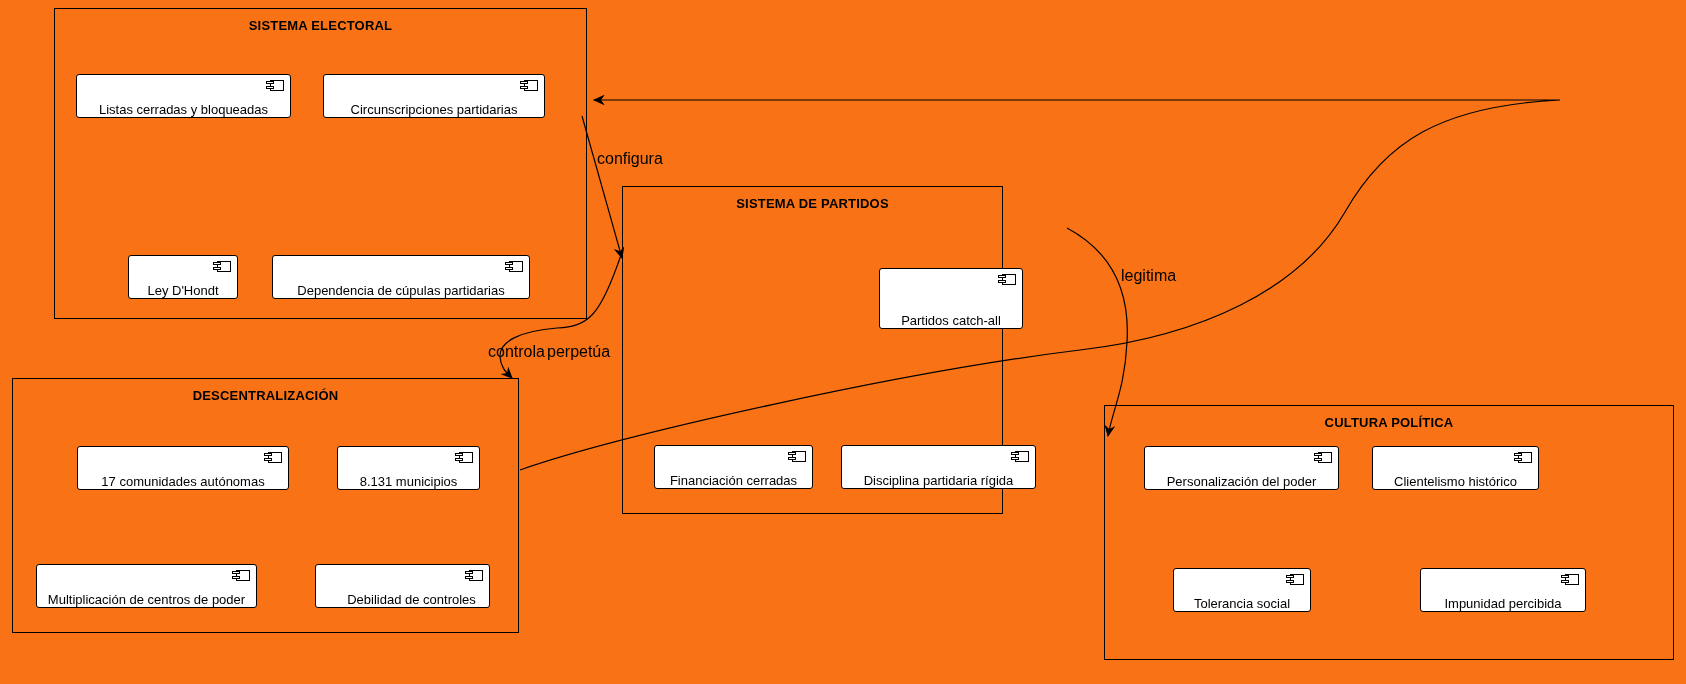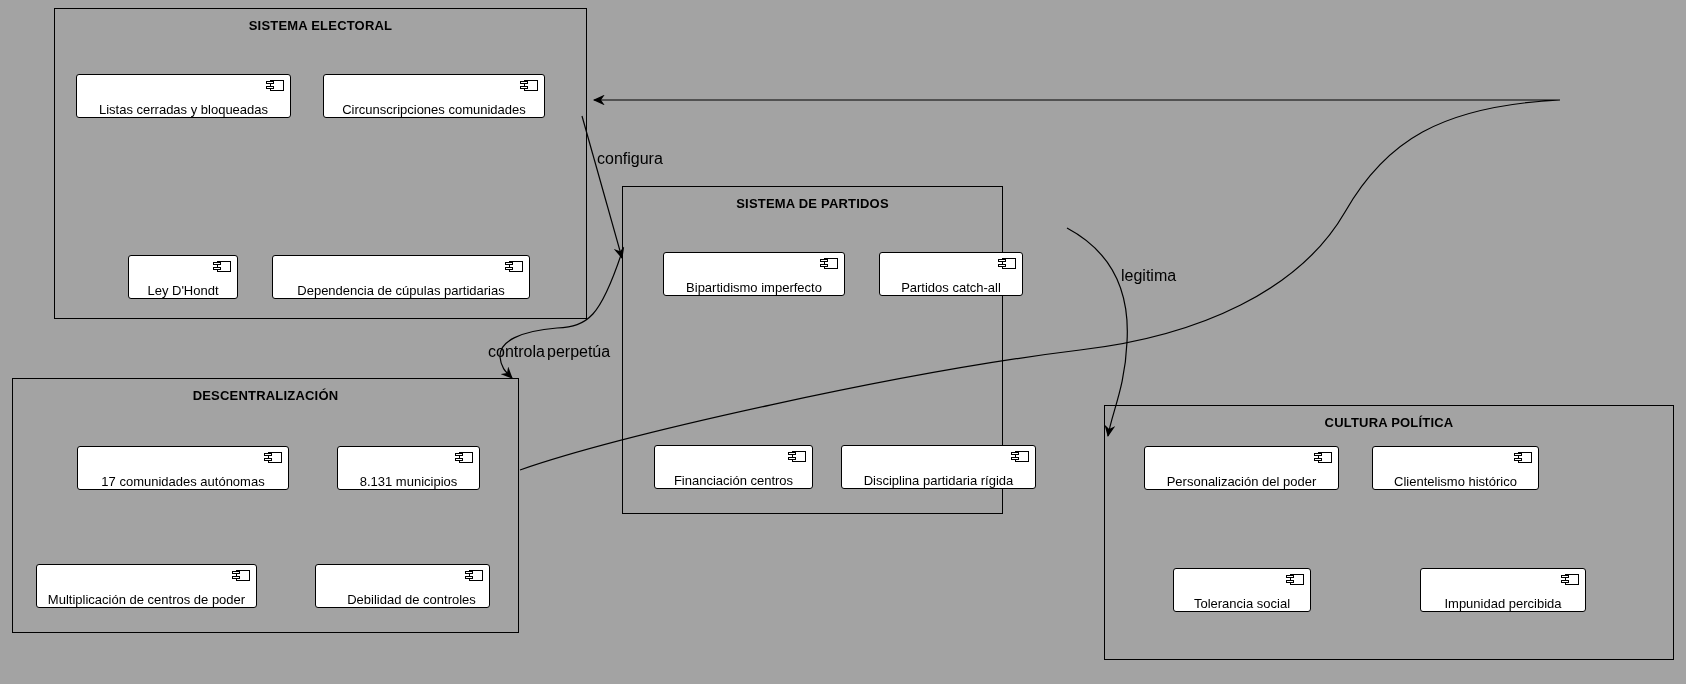--- a/index.html
+++ b/index.html
@@ -8,21 +8,21 @@
     background: #ffffff;
   }
   body {
     font-family: "Liberation Sans", "DejaVu Sans", sans-serif;
     color: #000000;
   }
   #canvas {
     position: relative;
     width: 1686px;
     height: 684px;
-    background: #a3a3a3;
+    background: #f97316;
     overflow: hidden;
   }
   
   .pkg {
     position: absolute;
     border: 1px solid #000000;
     background: transparent;
     box-sizing: border-box;
   }
   .pkg-title {
@@ -135,21 +135,21 @@
     </span>
     <span class="comp-label">Listas cerradas y bloqueadas</span>
   </div>
 
   <div class="comp" style="left:323px; top:74px; width:222px; height:44px;">
     <span class="comp-icon">
       <span class="body"></span>
         <span class="tab t1"></span>
         <span class="tab t2"></span>
     </span>
-    <span class="comp-label">Circunscripciones comunidades</span>
+    <span class="comp-label">Circunscripciones partidarias</span>
   </div>
 
   <div class="comp" style="left:128px; top:255px; width:110px; height:44px;">
     <span class="comp-icon">
       <span class="body"></span>
         <span class="tab t1"></span>
         <span class="tab t2"></span>
     </span>
     <span class="comp-label">Ley D'Hondt</span>
   </div>
@@ -160,45 +160,37 @@
         <span class="tab t1"></span>
         <span class="tab t2"></span>
     </span>
     <span class="comp-label">Dependencia de cúpulas partidarias</span>
   </div>
 
   <div class="pkg" style="left:622px; top:186px; width:381px; height:328px;">
     <div class="pkg-title">SISTEMA DE PARTIDOS</div>
   </div>
 
-  <div class="comp" style="left:663px; top:252px; width:182px; height:44px;">
-    <span class="comp-icon">
-      <span class="body"></span>
-        <span class="tab t1"></span>
-        <span class="tab t2"></span>
-    </span>
-    <span class="comp-label">Bipartidismo imperfecto</span>
-  </div>
-
-  <div class="comp" style="left:879px; top:252px; width:144px; height:44px;">
+
+  <div class="comp" style="left:879px; top:268px; width:144px; height:61px;">
     <span class="comp-icon">
       <span class="body"></span>
         <span class="tab t1"></span>
         <span class="tab t2"></span>
     </span>
     <span class="comp-label">Partidos catch-all</span>
   </div>
 
   <div class="comp" style="left:654px; top:445px; width:159px; height:44px;">
     <span class="comp-icon">
       <span class="body"></span>
         <span class="tab t1"></span>
         <span class="tab t2"></span>
     </span>
-    <span class="comp-label">Financiación centros</span>
+    <span class="comp-label">Financiación cerradas</span>
   </div>
 
   <div class="comp" style="left:841px; top:445px; width:195px; height:44px;">
     <span class="comp-icon">
       <span class="body"></span>
         <span class="tab t1"></span>
         <span class="tab t2"></span>
     </span>
     <span class="comp-label">Disciplina partidaria rígida</span>
   </div>

